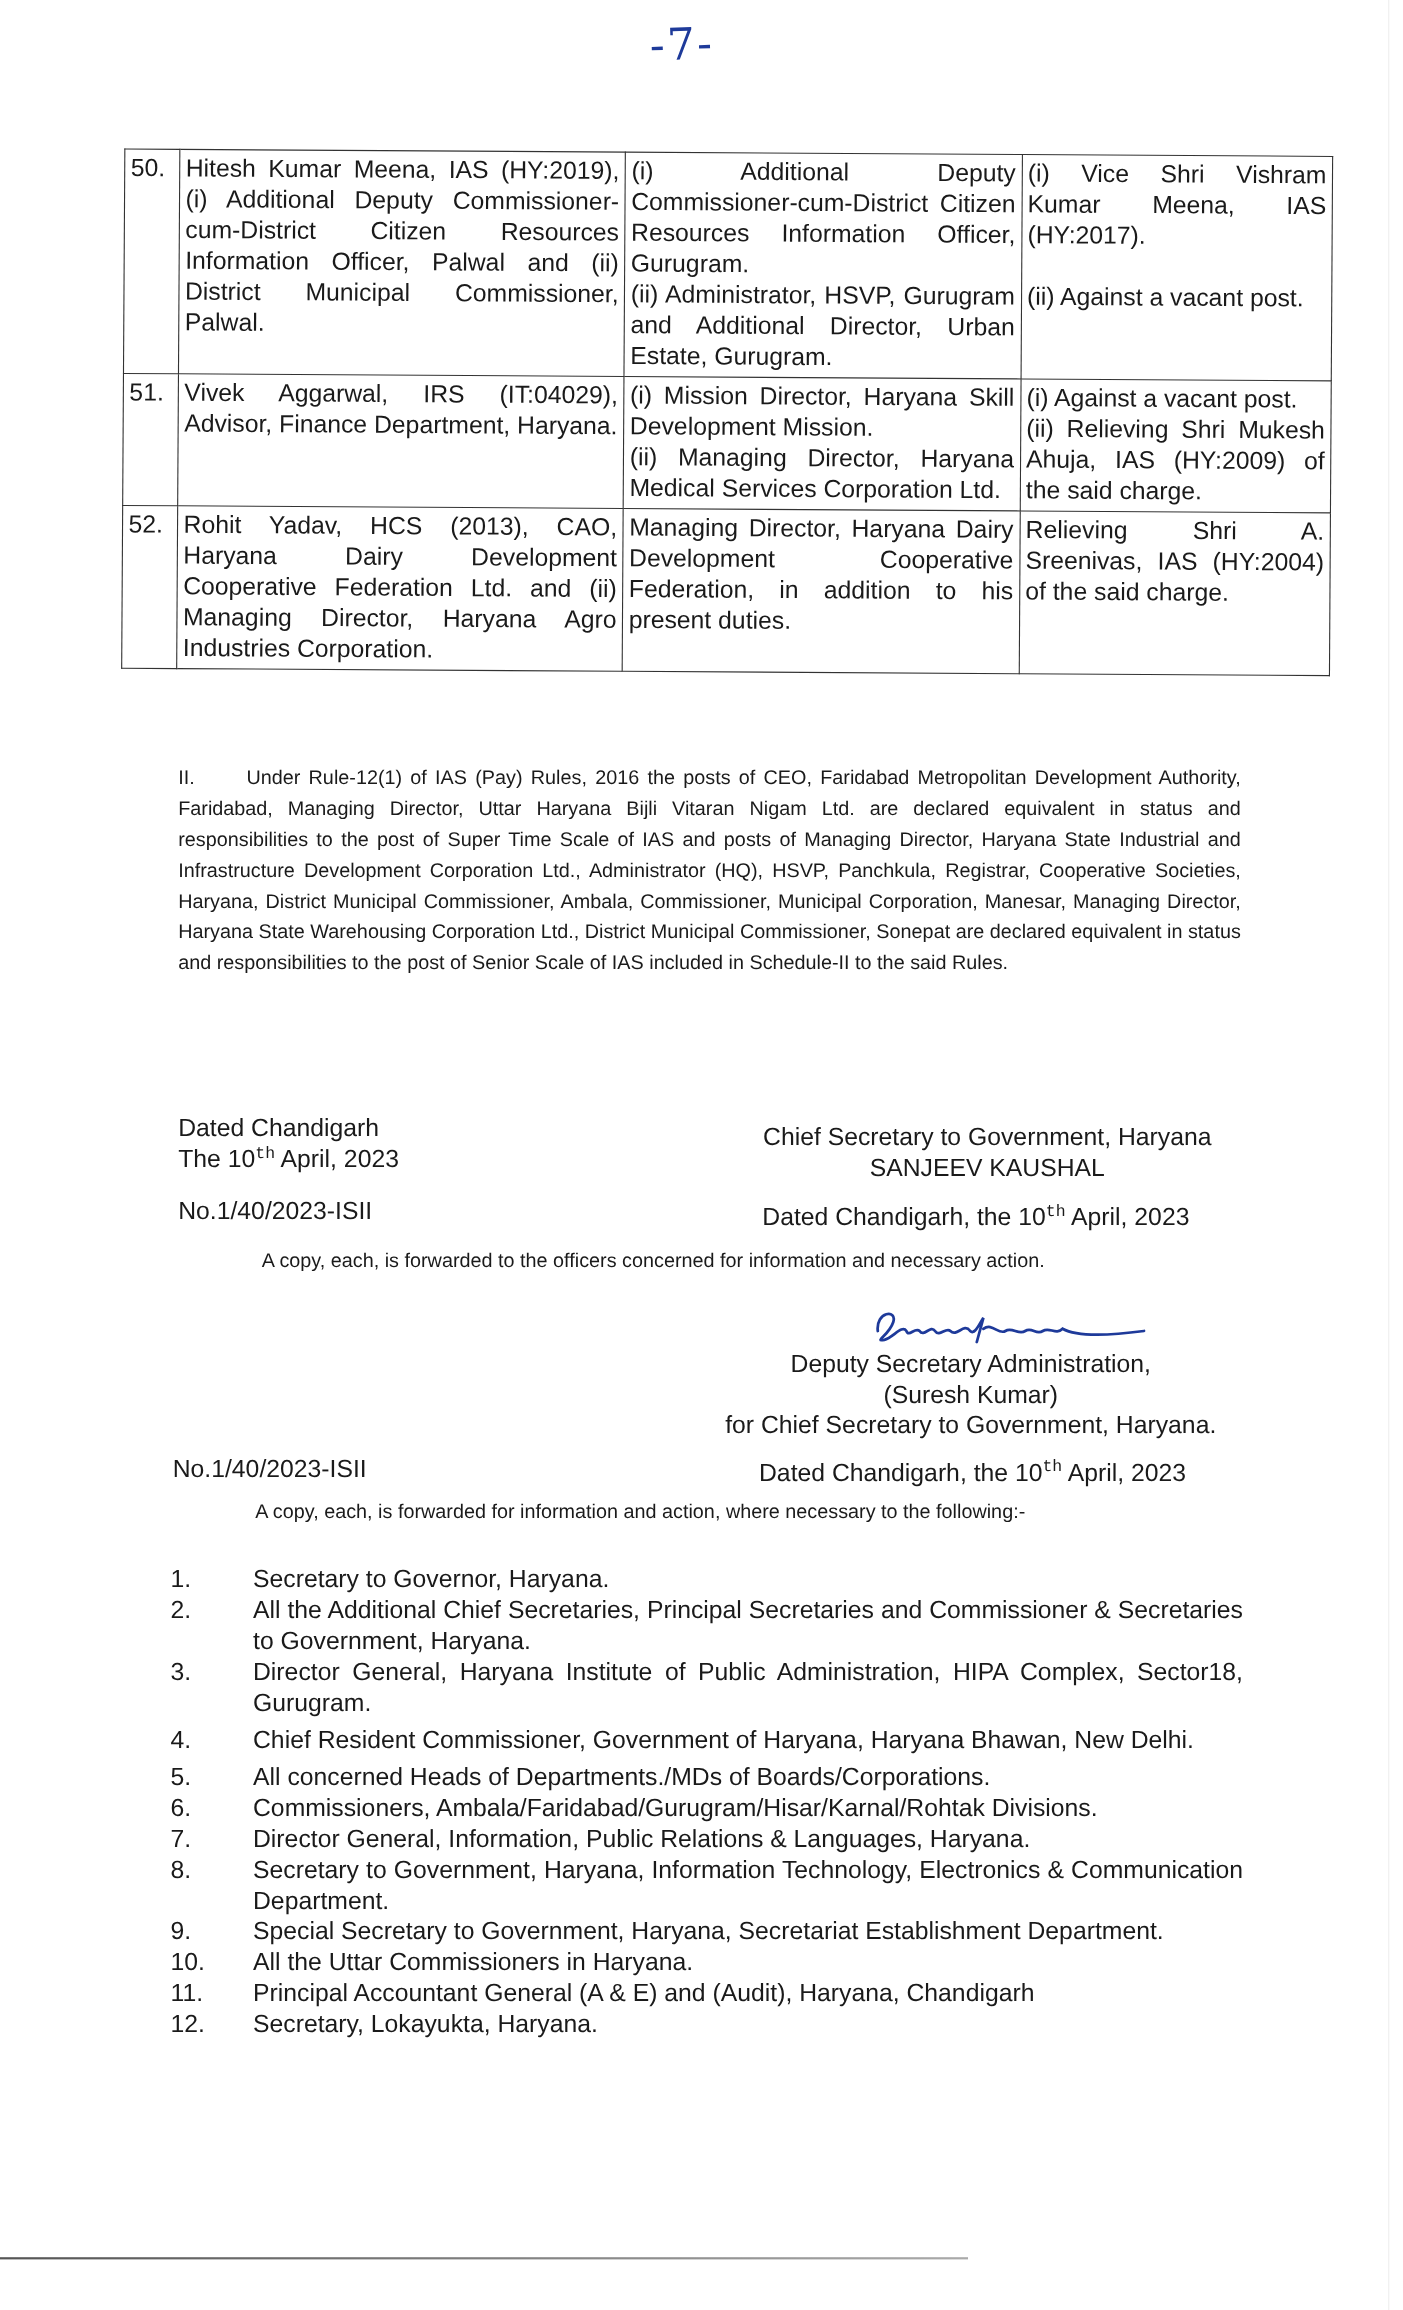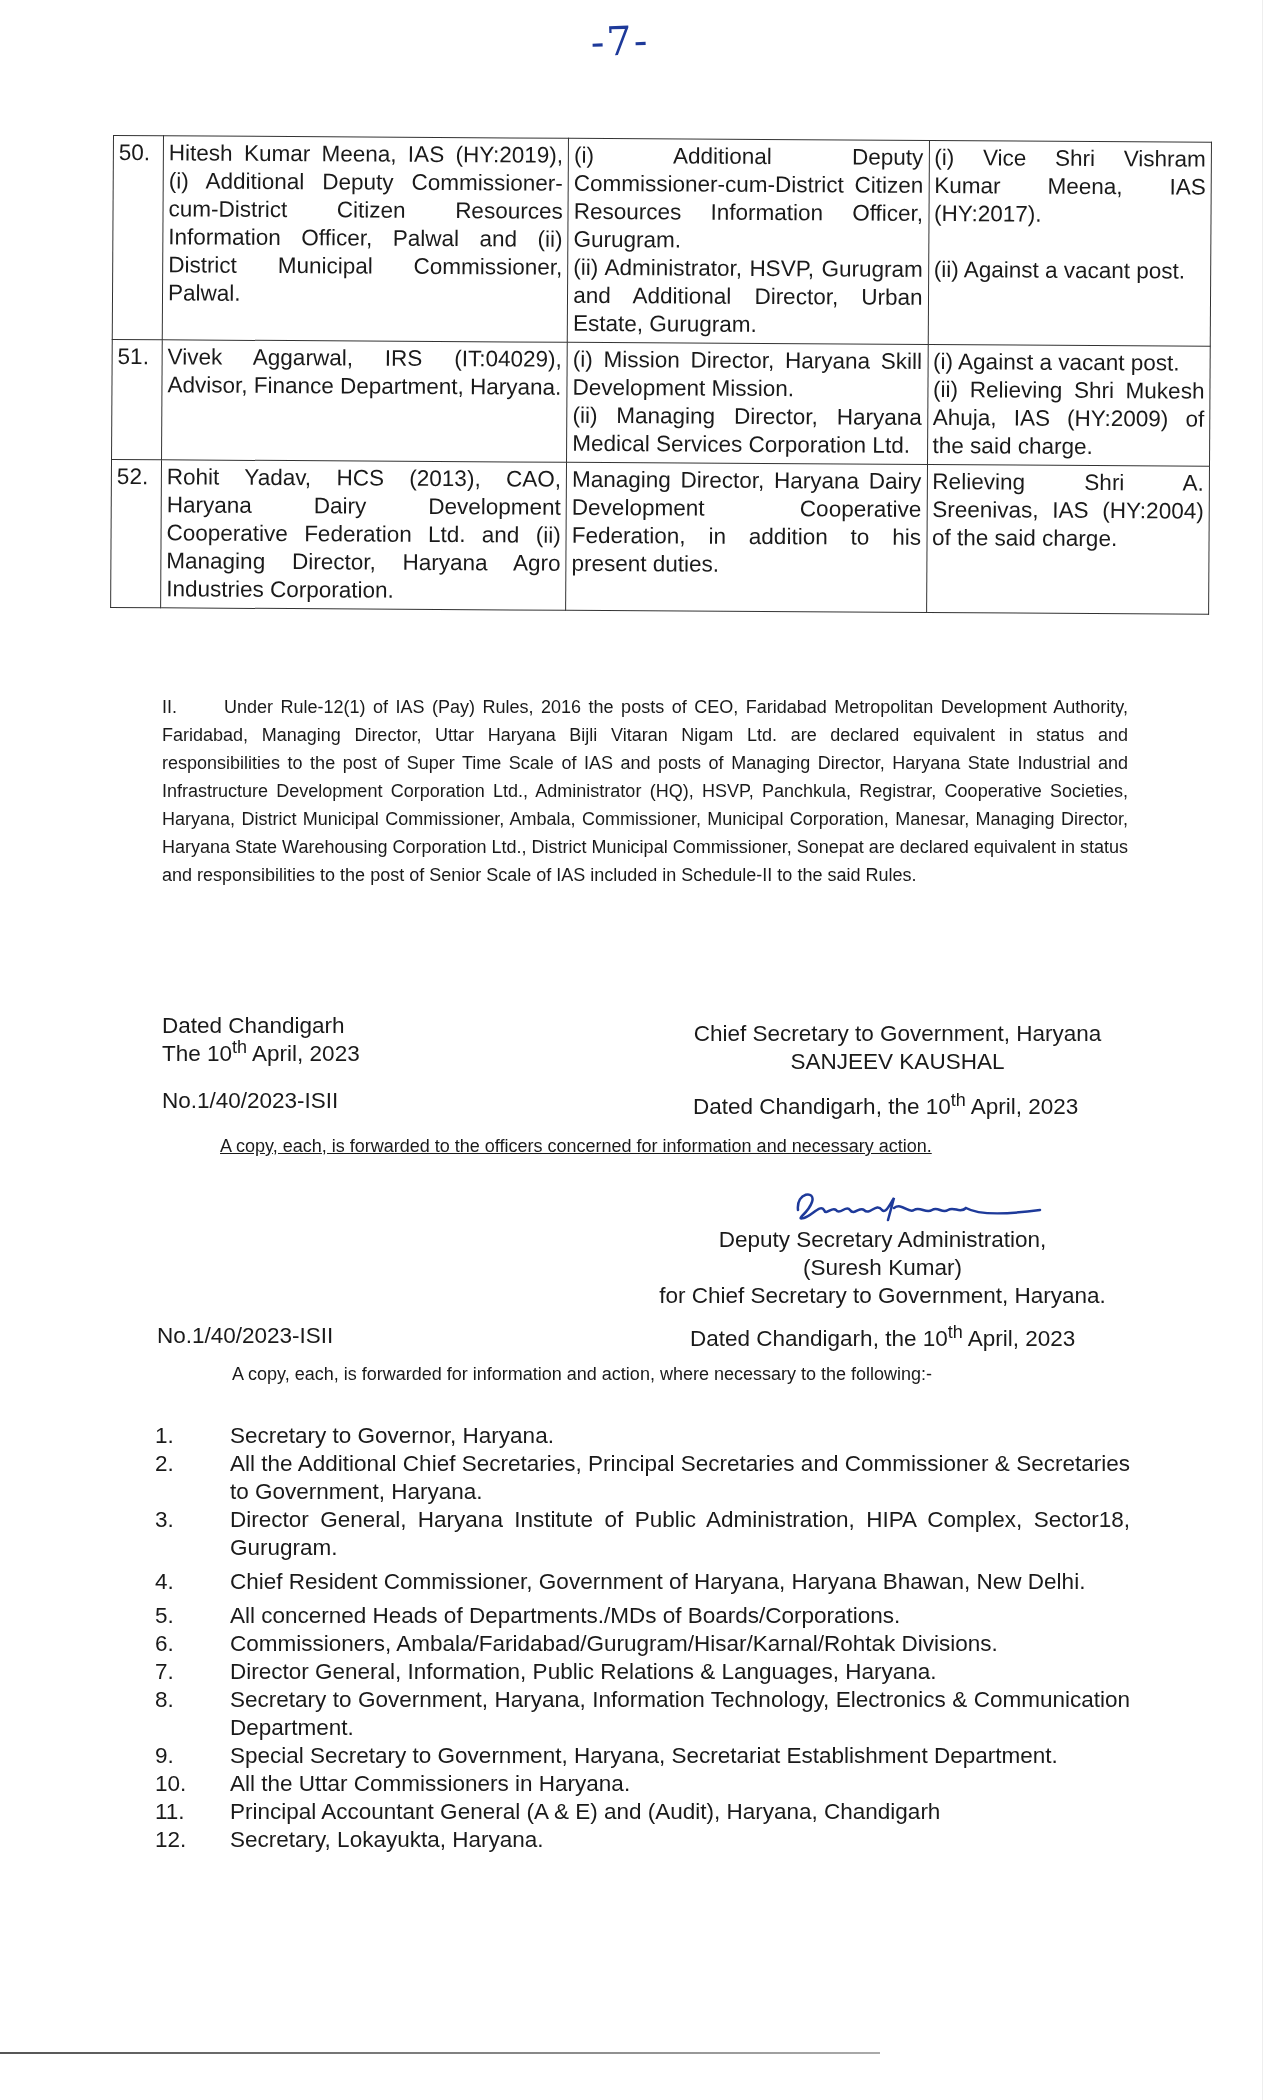--- a/index.html
+++ b/index.html
@@ -26,21 +26,21 @@
   .table td.c3 { width: 350px; }
   .table td.c4 { width: 272px; }
   .block-line { display: block; }
   .para {
     position: absolute; left: 162px; width: 966px; font-size: 18px; line-height: 28px;
     text-align: justify; text-align-last: left;
   }
   .para .lead { display: inline-block; width: 62px; }
   .abs { position: absolute; font-size: 22.5px; line-height: 28px; white-space: nowrap; }
   .right-col { position: absolute; text-align: center; font-size: 22.5px; line-height: 28px; }
-  sup { font-size: 18px; line-height: 0; }
+  sup { font-size: 15px; line-height: 0; font-family: Liberation Mono, monospace; }
   .signature {
     position: absolute; left: 790px; top: 1180px; width: 260px; height: 50px;
   }
   .list { position: absolute; left: 155px; top: 1422px; width: 975px; font-size: 22.5px; line-height: 28px; }
   .list .item { display: flex; margin-bottom: 0; }
   .list .item .n { width: 75px; flex: none; }
   .list .item .t { flex: 1; text-align: justify; text-align-last: left; }
   .bottom-rule {
     position: absolute; left: 0; top: 2052px; width: 880px; height: 2px; background: linear-gradient(90deg,#555,#aaa);
   }
@@ -101,21 +101,21 @@
 
 <div class="right-col" style="left:670px; width:455px; top:1020px;">
   <div>Chief Secretary to Government, Haryana</div>
   <div>SANJEEV KAUSHAL</div>
 </div>
 
 <div class="abs" style="left:162px; top:1087px;">No.1/40/2023-ISII</div>
 <div class="abs" style="left:693px; top:1093px;">
   <span>Dated Chandigarh, the 10</span><sup>th</sup><span> April, 2023</span>
 </div>
-<div class="para" style="top:1132px; left:148px; text-indent:72px;text-decoration:underline;">A copy, each, is forwarded to the officers concerned for information and necessary action.</div>
+<div class="para" style="top:1132px; left:166px; text-indent:72px;">A copy, each, is forwarded to the officers concerned for information and necessary action.</div>
 
 <svg class="signature" viewBox="0 0 260 50">
   <path d="M8 30 C 6 12, 26 10, 22 22 C 18 34, 4 40, 14 38 C 22 36, 30 24, 34 30 C 36 36, 42 26, 46 30 C 50 36, 56 24, 60 30 C 64 36, 70 26, 74 30 C 80 36, 86 22, 92 30 C 96 34, 100 24, 104 18 L 98 40 M 104 28 C 112 22, 118 34, 124 30 C 130 26, 136 34, 142 30 C 148 26, 152 34, 158 30 C 164 26, 170 34, 176 28 C 190 36, 220 34, 250 30" fill="none" stroke="#1e3a9a" stroke-width="2.5" stroke-linecap="round"></path>
 </svg>
 
 <div class="right-col" style="left:640px; width:485px; top:1226px;">
   <div>Deputy Secretary Administration,</div>
   <div>(Suresh Kumar)</div>
   <div>for Chief Secretary to Government, Haryana.</div>
 </div>

